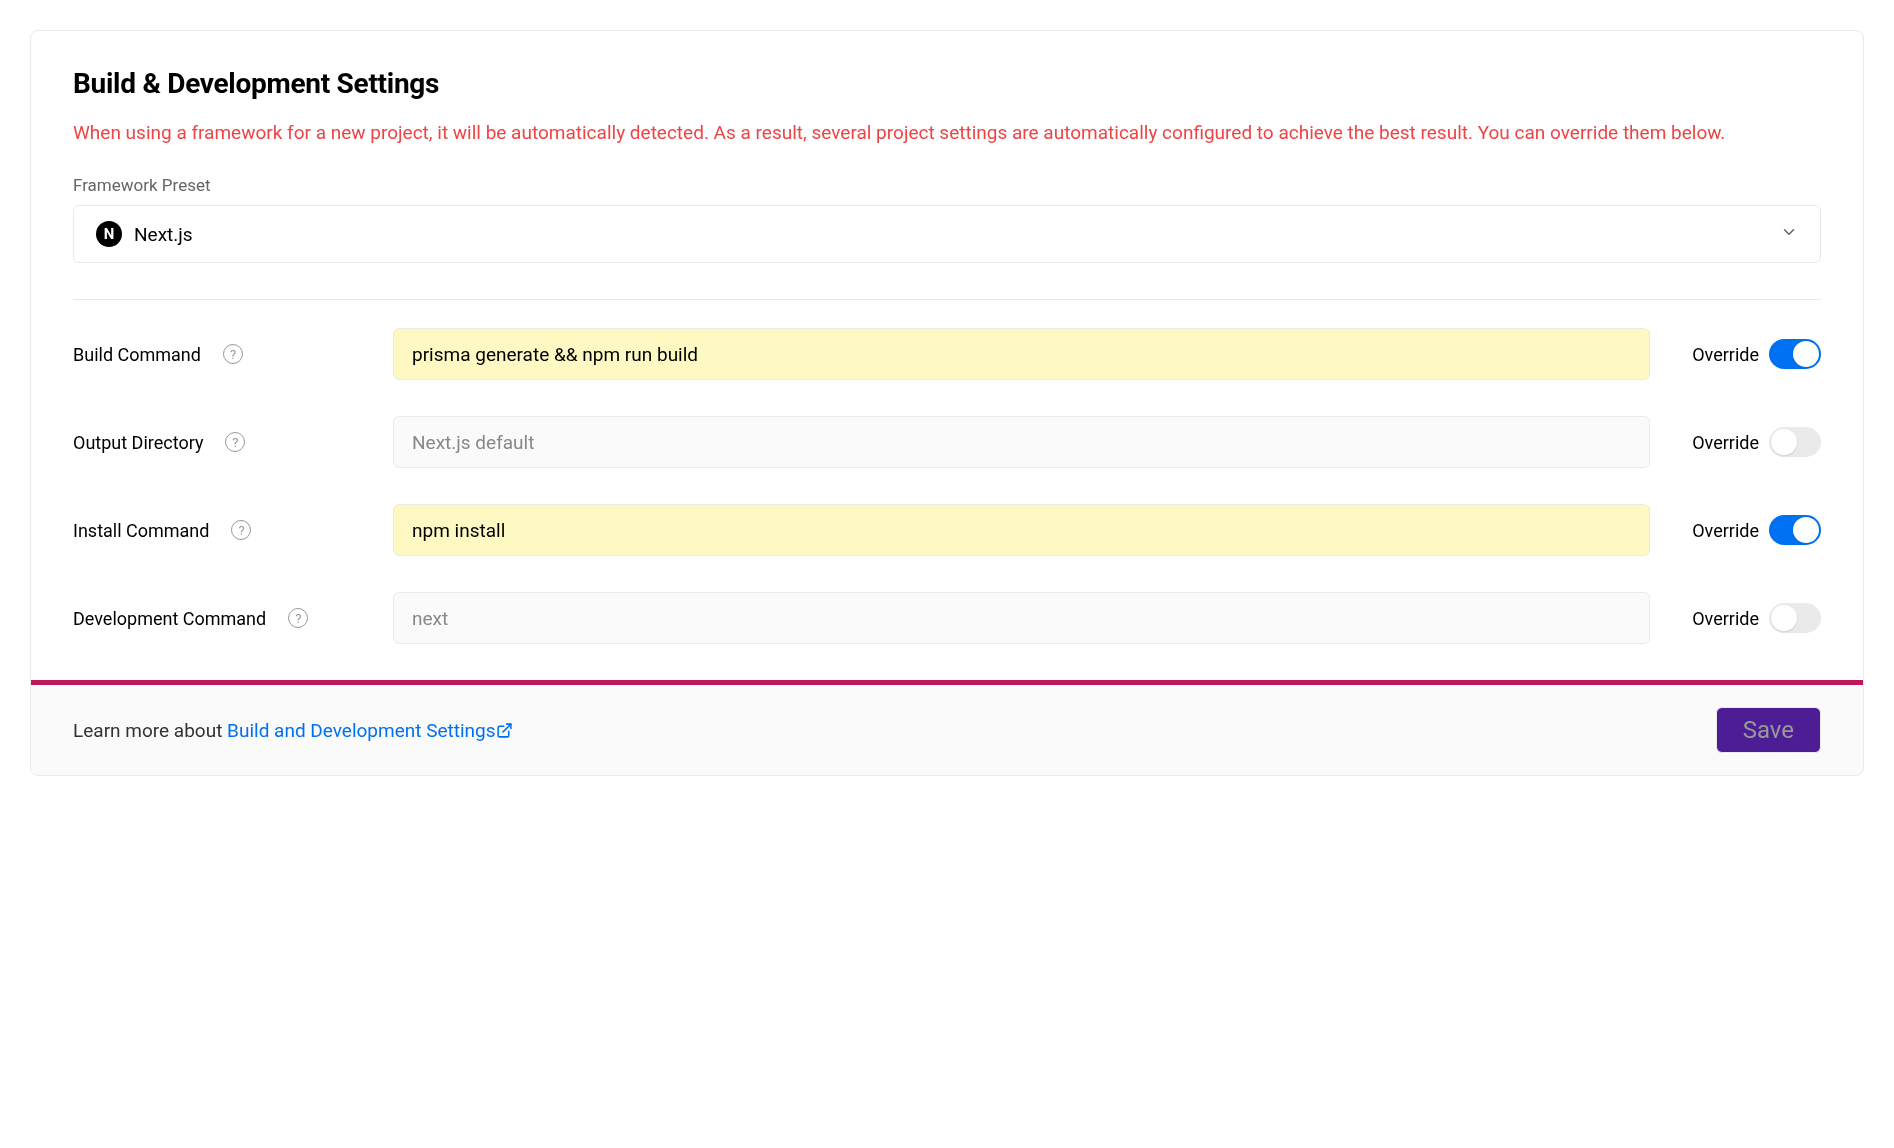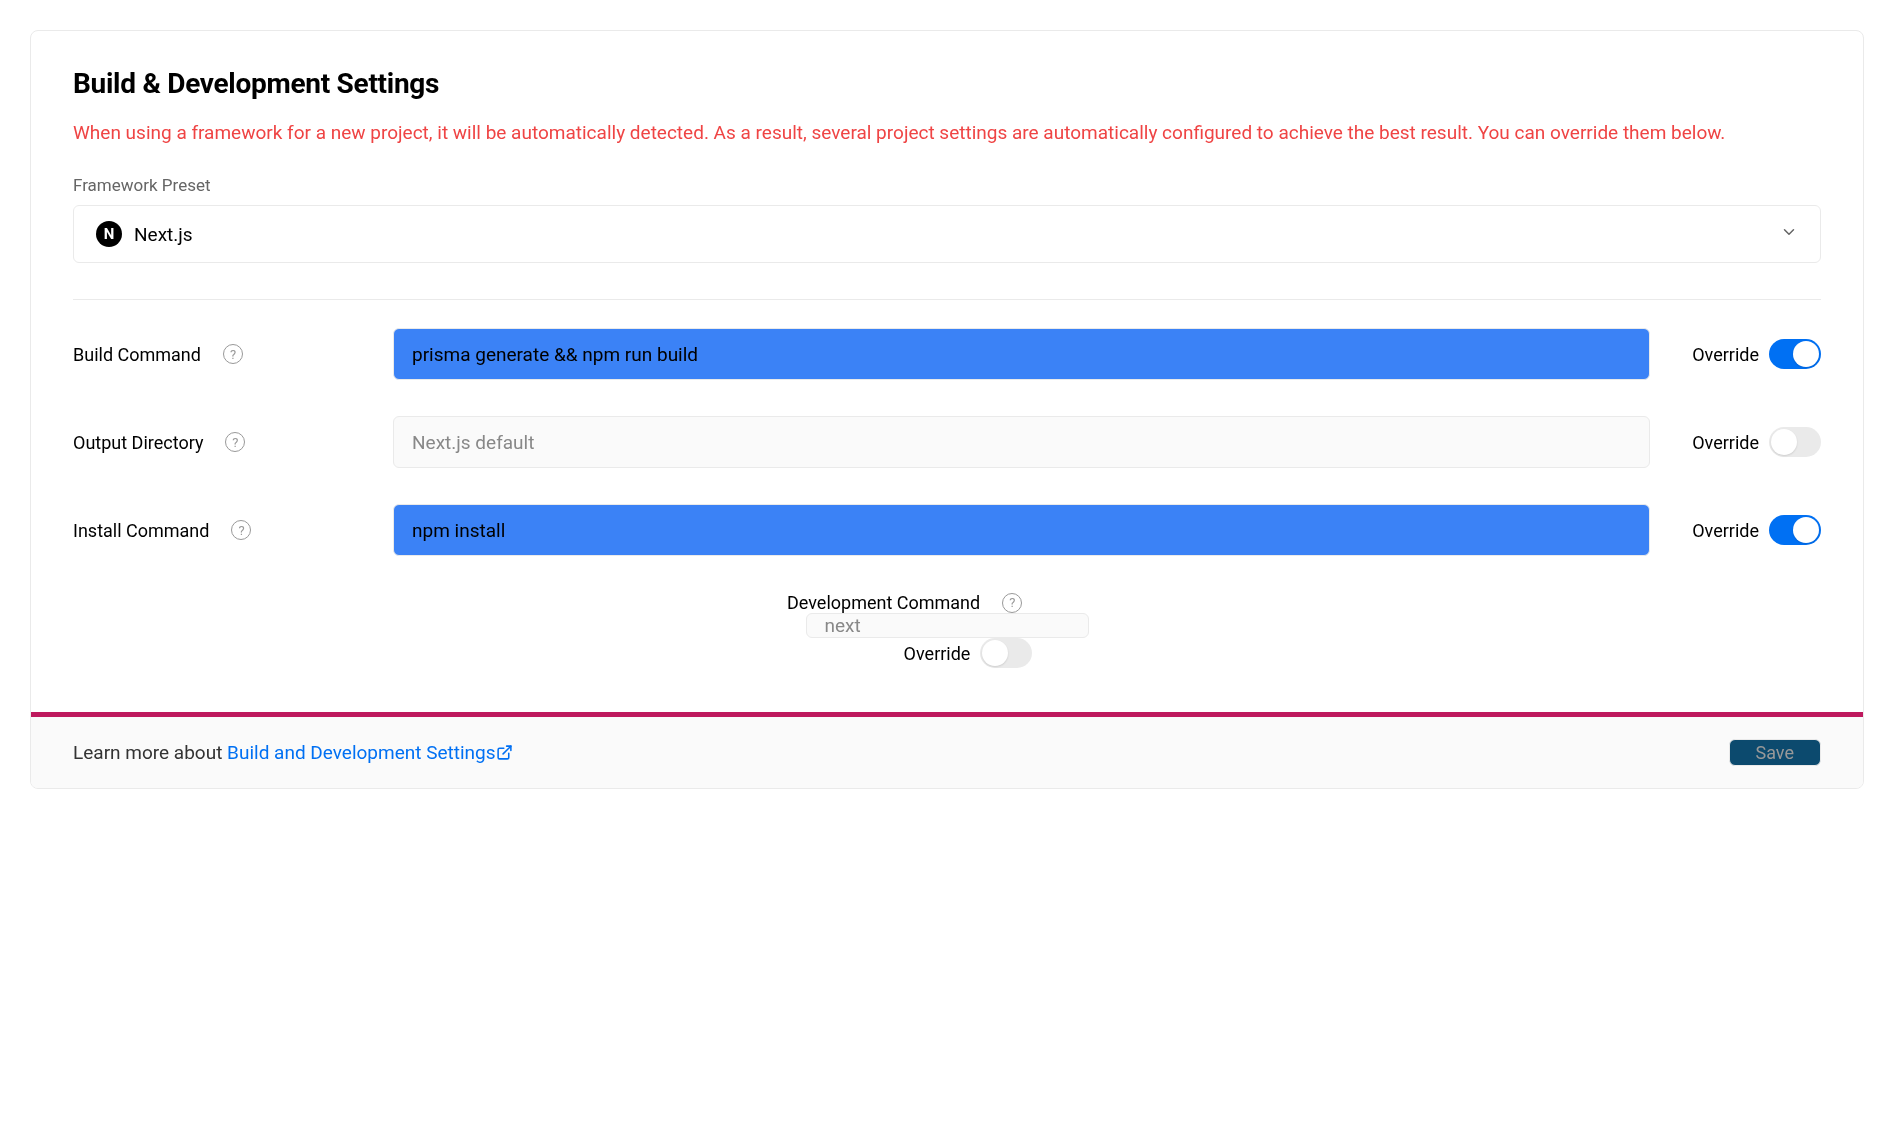--- a/index.html
+++ b/index.html
@@ -77,22 +77,21 @@
       border: none;
       border-top: 1px solid #eaeaea;
       margin: 36px 0 28px 0;
     }
     .field-row {
       display: flex;
       align-items: center;
       margin-bottom: 36px;
     }
     .field-row:last-of-type {
-      margin-bottom: 16px;
-      flex-direction: column;
+      margin-bottom: 8px;
     }
     .field-label-wrap {
       width: 320px;
       display: flex;
       align-items: center;
       gap: 22px;
       flex-shrink: 0;
     }
     .field-label {
       font-size: 18px;
@@ -113,21 +112,21 @@
     }
     .field-input {
       flex: 1;
       height: 52px;
       border: 1px solid #eaeaea;
       border-radius: 6px;
       padding: 0 18px;
       font-size: 19px;
       font-family: inherit;
       color: #000;
-      background: #3b82f6;
+      background: #fef9c3;
     }
     .field-input::placeholder {
       color: #888;
     }
     .field-input:disabled {
       background: #fafafa;
       color: #1d4ed8;
       cursor: not-allowed;
     }
     .override-wrap {
@@ -187,24 +186,24 @@
       color: #0070f3;
       text-decoration: none;
       display: inline-flex;
       align-items: center;
     }
     .external-icon {
       display: inline-flex;
     }
     .save-button {
       border: 1px solid #eaeaea;
-      background: #0c4a6e;
+      background: #4c1d95;
       color: #999;
-      font-size: 18px;
-      padding: 2px 26px;
+      font-size: 24px;
+      padding: 8px 26px;
       border-radius: 6px;
       cursor: not-allowed;
       font-family: inherit;
     }
   </style>
 </head>
 <body>
 
 <div class="card">
   <div class="card-body">

